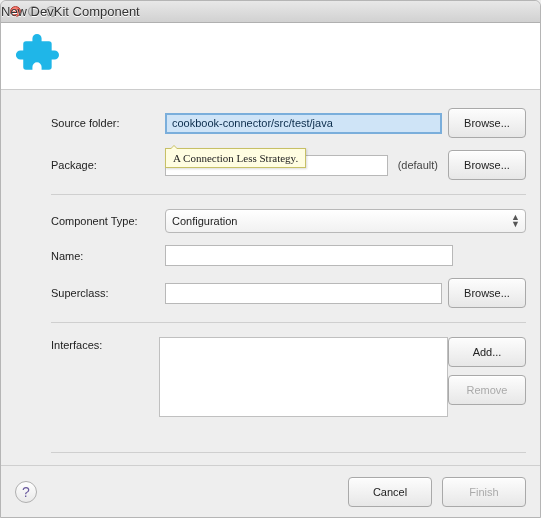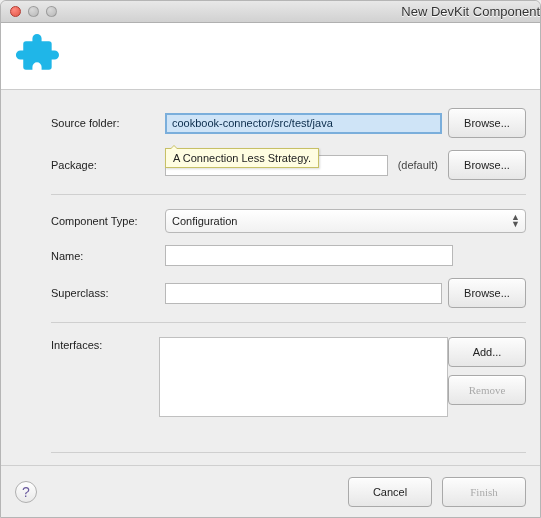--- a/index.html
+++ b/index.html
@@ -43,21 +43,21 @@
       height: 11px;
       border-radius: 50%;
       border: 0.5px solid rgba(0,0,0,0.2);
     }
     .tl-close { background: radial-gradient(circle at 35% 30%, #ff8a80, #e05545); border-color:#b23b32;}
     .tl-min { background: radial-gradient(circle at 35% 30%, #d9d9d9, #b8b8b8); }
     .tl-max { background: radial-gradient(circle at 35% 30%, #d9d9d9, #b8b8b8); }
     .titlebar-title {
       position: absolute;
       left: 0; right: 0;
-      text-align: right;
+      text-align: left;
       font-size: 13px;
       color: #333;
       text-shadow: 0 1px 0 #fff;
       pointer-events: none;
     }
     .header {
       background: #fff;
       padding: 10px 14px 10px 14px;
       border-bottom: 1px solid #ccc;
       display: flex;
@@ -119,21 +119,20 @@
       border: 1px solid #a9a9a9;
       border-radius: 4px;
       font-size: 11px;
       color: #222;
       cursor: pointer;
       box-shadow: 0 1px 0 #fff inset;
     }
     .btn:disabled {
       color: #aaa;
       cursor: default;
-      font-family: Liberation Serif, serif;
     }
     .select-wrap {
       flex: 1;
       position: relative;
     }
     .select {
       width: 100%;
       appearance: none;
       padding-right: 22px;
       border-radius: 4px;
@@ -190,20 +189,21 @@
       top: 58px;
       left: 128px;
       background: #fffde1;
       border: 1px solid #c7c066;
       padding: 3px 7px;
       font-size: 11px;
       color: #222;
       box-shadow: 1px 1px 2px rgba(0,0,0,0.15);
       z-index: 10;
       white-space: nowrap;
+      font-family: Liberation Serif, serif;
     }
     .tooltip::before {
       content: '';
       position: absolute;
       top: -8px;
       left: 4px;
       border: 4px solid transparent;
       border-bottom-color: #c7c066;
     }
     .tooltip::after {

